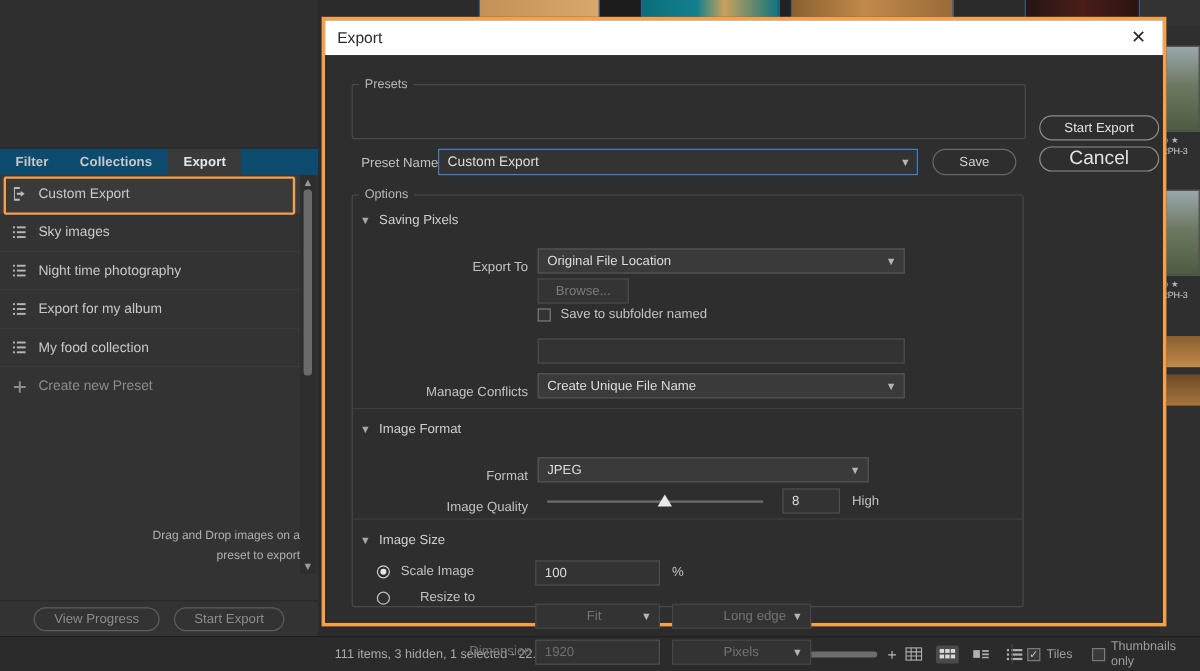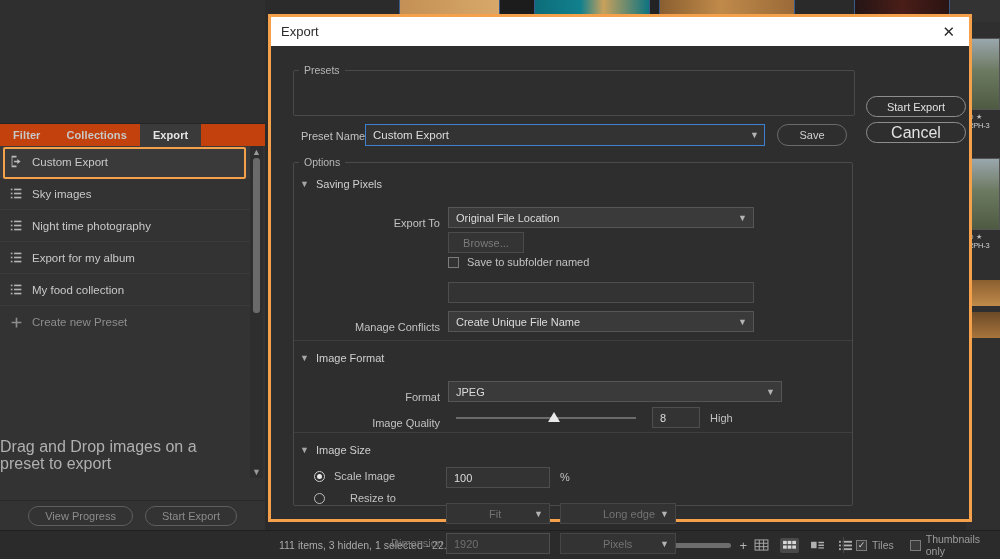--- a/index.html
+++ b/index.html
@@ -13,36 +13,36 @@
 
   
   .app-bg { position: absolute; inset: 0; background: #2b2b2b; }
 
   .filmstrip { position: absolute; left: 265px; top: 0; width: 735px; height: 22px; display: flex; }
   .film-cell { height: 22px; flex: 0 0 auto; border-right: 1px solid #3a5a8a; }
 
   .left-panel { position: absolute; left: 0; top: 0; width: 265px; height: 530px; background: #333333; }
   .left-top { position: absolute; left: 0; top: 0; width: 265px; height: 124px; background: #2f2f2f; border-bottom: 1px solid #262626; }
 
-  .tabbar { position: absolute; left: 0; top: 124px; width: 265px; height: 22px; background: #c2410c; display: flex; align-items: stretch; }
+  .tabbar { position: absolute; left: 0; top: 124px; width: 265px; height: 22px; background: #0c4a6e; display: flex; align-items: stretch; }
   .tab { display: flex; align-items: center; padding: 0 13px; font-size: 11px; color: #c8c8c8; font-weight: bold; letter-spacing: .1px; }
   .tab.active { background: #3a3a3a; color: #e6e6e6; }
 
   .preset-list { position: absolute; left: 0; top: 146px; width: 250px; height: 250px; }
   .preset-item { position: relative; height: 32px; display: flex; align-items: center; padding-left: 10px; border-bottom: 1px solid #3b3b3b; background: #333333; color: #c9c9c9; font-size: 11.5px; }
   .preset-item.selected { background: #3a3a3a; }
   .preset-item .p-ico { width: 22px; flex: 0 0 22px; display: flex; align-items: center; color: #b9b9b9; }
   .preset-item.create { color: #8d8d8d; border-bottom: none; }
   .sel-outline { position: absolute; left: 3px; top: 147px; width: 243px; height: 32px; border: 2px solid #f5a04a; border-radius: 2px; pointer-events: none; }
 
   .panel-scroll { position: absolute; left: 250px; top: 146px; width: 13px; height: 332px; background: #2e2e2e; }
   .panel-scroll .arrow { position: absolute; left: 0; width: 13px; height: 12px; color: #9a9a9a; font-size: 9px; text-align: center; line-height: 12px; }
   .panel-scroll .thumb { position: absolute; left: 3px; top: 12px; width: 7px; height: 155px; background: #6a6a6a; border-radius: 3px; }
 
-  .drop-hint { position: absolute; left: 0; top: 438px; width: 250px; text-align: left; font-size: 16px; color: #b0b0b0; line-height: 17px; }
+  .drop-hint { position: absolute; left: 0; top: 438px; width: 250px; text-align: right; font-size: 10px; color: #b0b0b0; line-height: 17px; }
 
   .panel-actions { position: absolute; left: 0; top: 500px; width: 265px; height: 30px; border-top: 1px solid #2a2a2a; display: flex; align-items: center; justify-content: flex-end; gap: 12px; padding-right: 28px; }
   .pill-btn { border: 1px solid #5e5e5e; border-radius: 11px; padding: 3px 16px; font-size: 11px; color: #8c8c8c; background: transparent; }
 
   .icon-row { position: absolute; left: 0; top: 532px; width: 265px; height: 27px; display: flex; align-items: center; justify-content: flex-end; gap: 17px; padding-right: 20px; color: #9b9b9b; }
 
   
   .right-rail { position: absolute; left: 966px; top: 22px; width: 34px; height: 508px; background: #2f2f2f; }
   .rail-card { position: absolute; left: 2px; width: 32px; }
   .rail-thumb { width: 32px; height: 72px; background: linear-gradient(#9aa7ad, #6d7a62 45%, #4e5a42); border: 1px solid #555; }
@@ -405,21 +405,21 @@
 
           <div class="hr" style="left:0; top:172px; width:100%"></div>
 
           <div class="sec-head" style="left:6px; top:184px">
             <span class="chev">▼</span>
             <span>Image Format</span>
           </div>
 
           <div class="frow" style="left:60px; top:212px; width:450px">
             <div class="flbl" style="width:86px">Format</div>
-            <div class="sel" style="margin-left:8px; width:334px">
+            <div class="sel" style="margin-left:8px; width:276px">
               <span>JPEG</span>
               <span class="cv">▼</span>
             </div>
           </div>
 
           <div class="frow" style="left:60px; top:238px; width:450px">
             <div class="flbl" style="width:86px">Image Quality</div>
             <div class="slider" style="margin-left:16px">
               <div class="knob"></div>
             </div>

